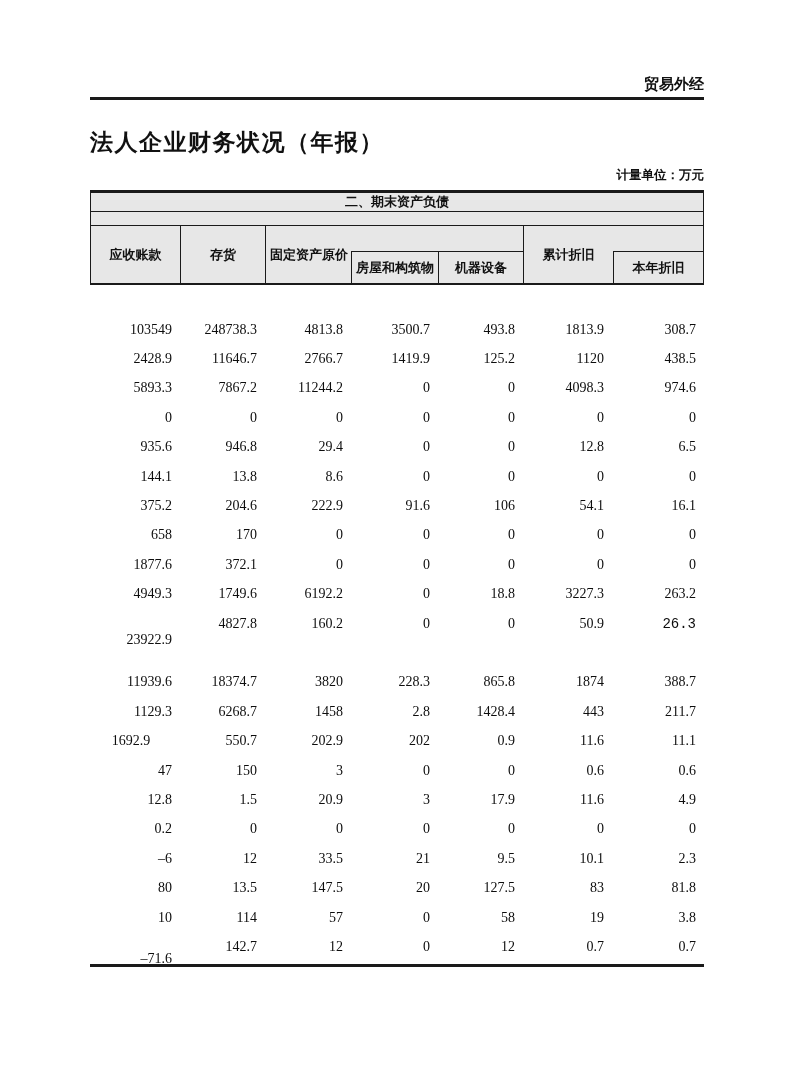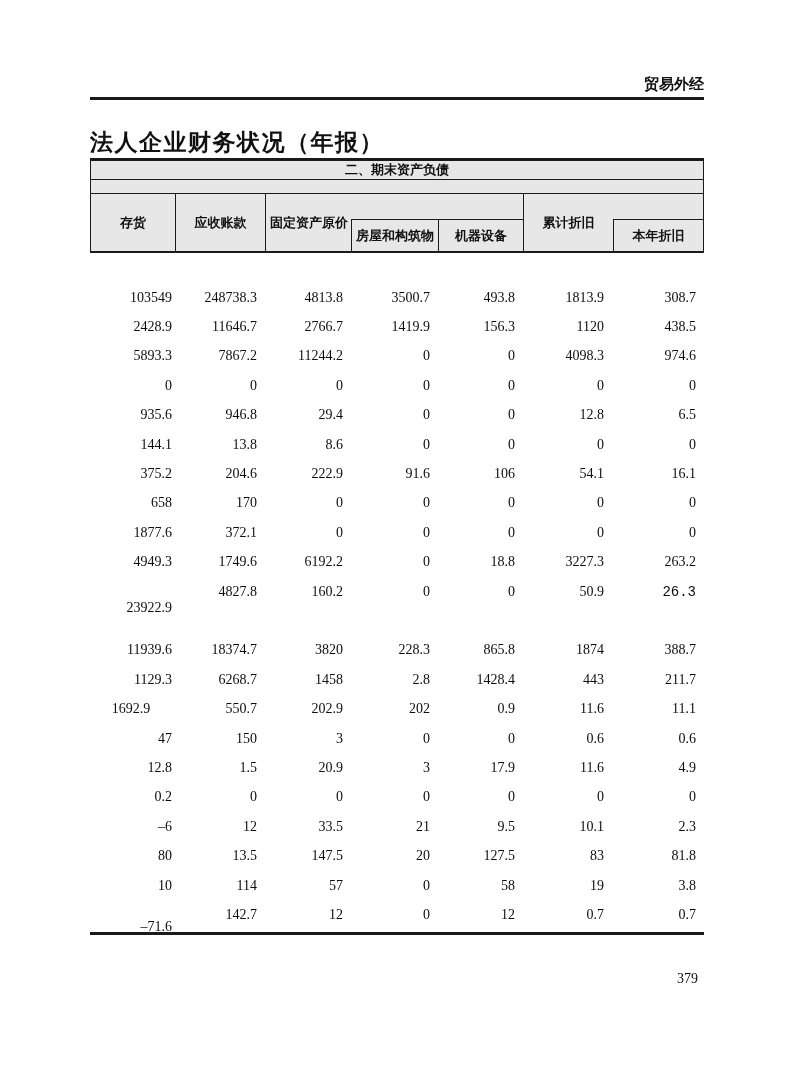--- a/index.html
+++ b/index.html
@@ -71,29 +71,30 @@
 
 <div class="page">
   <div class="content">
 
     <div class="running-head">
       <span>贸易外经</span>
     </div>
 
     <div class="doc-title">法人企业财务状况（年报）</div>
 
+    <div class="unit-note">计量单位：万元</div>
 
     <div class="thead">
       <div class="band1">
         <span>二、期末资产负债</span>
       </div>
       <div class="band2"></div>
       <div class="band3">
+        <div class="hcell" style="width:90px">应收账款</div>
         <div class="hcell" style="width:85px">存货</div>
-        <div class="hcell" style="width:90px">应收账款</div>
         <div class="hgroup g1" style="width:258px">
           <div class="hmain" style="width:86px">固定资产原价</div>
           <div class="hsubs">
             <div class="hsub" style="width:87px">房屋和构筑物</div>
             <div class="hsub" style="width:85px">机器设备</div>
           </div>
         </div>
         <div class="hgroup g2">
           <div class="hmain" style="width:89px">累计折旧</div>
           <div class="hsubs">
@@ -111,21 +112,21 @@
           <div class="dcell" style="width: 87px;">3500.7</div>
           <div class="dcell" style="width: 85px;">493.8</div>
           <div class="dcell" style="width: 89px;">1813.9</div>
           <div class="dcell last" style="width: 90px;">308.7</div>
         </div>
         <div class="drow">
           <div class="dcell" style="width: 90px;">2428.9</div>
           <div class="dcell" style="width: 85px;">11646.7</div>
           <div class="dcell" style="width: 86px;">2766.7</div>
           <div class="dcell" style="width: 87px;">1419.9</div>
-          <div class="dcell" style="width: 85px;">156.3</div>
+          <div class="dcell" style="width: 85px;">125.2</div>
           <div class="dcell" style="width: 89px;">1120</div>
           <div class="dcell last" style="width: 90px;">438.5</div>
         </div>
         <div class="drow">
           <div class="dcell" style="width: 90px;">5893.3</div>
           <div class="dcell" style="width: 85px;">7867.2</div>
           <div class="dcell" style="width: 86px;">11244.2</div>
           <div class="dcell" style="width: 87px;">0</div>
           <div class="dcell" style="width: 85px;">0</div>
           <div class="dcell" style="width: 89px;">4098.3</div>
@@ -289,16 +290,15 @@
           <div class="dcell" style="width: 90px; margin-top: 24px;">–71.6</div>
           <div class="dcell" style="width: 85px;">142.7</div>
           <div class="dcell" style="width: 86px;">12</div>
           <div class="dcell" style="width: 87px;">0</div>
           <div class="dcell" style="width: 85px;">12</div>
           <div class="dcell" style="width: 89px;">0.7</div>
           <div class="dcell last" style="width: 90px;">0.7</div>
         </div>
       </div>
 
-    <div class="page-num">379</div>
 
   </div>
 </div>
 
 </body></html>

